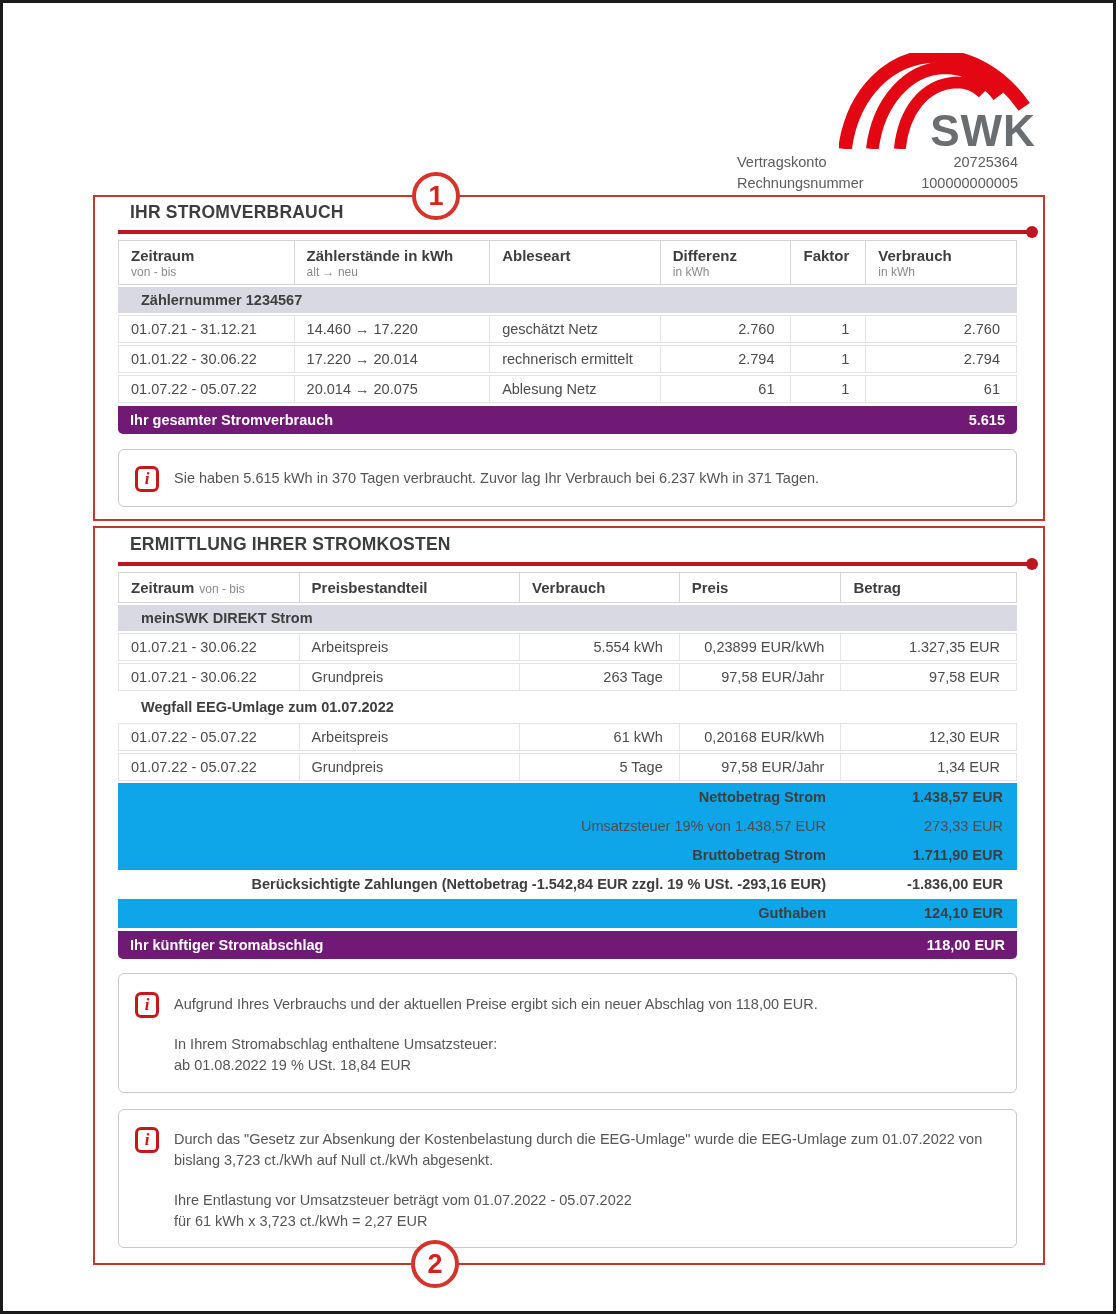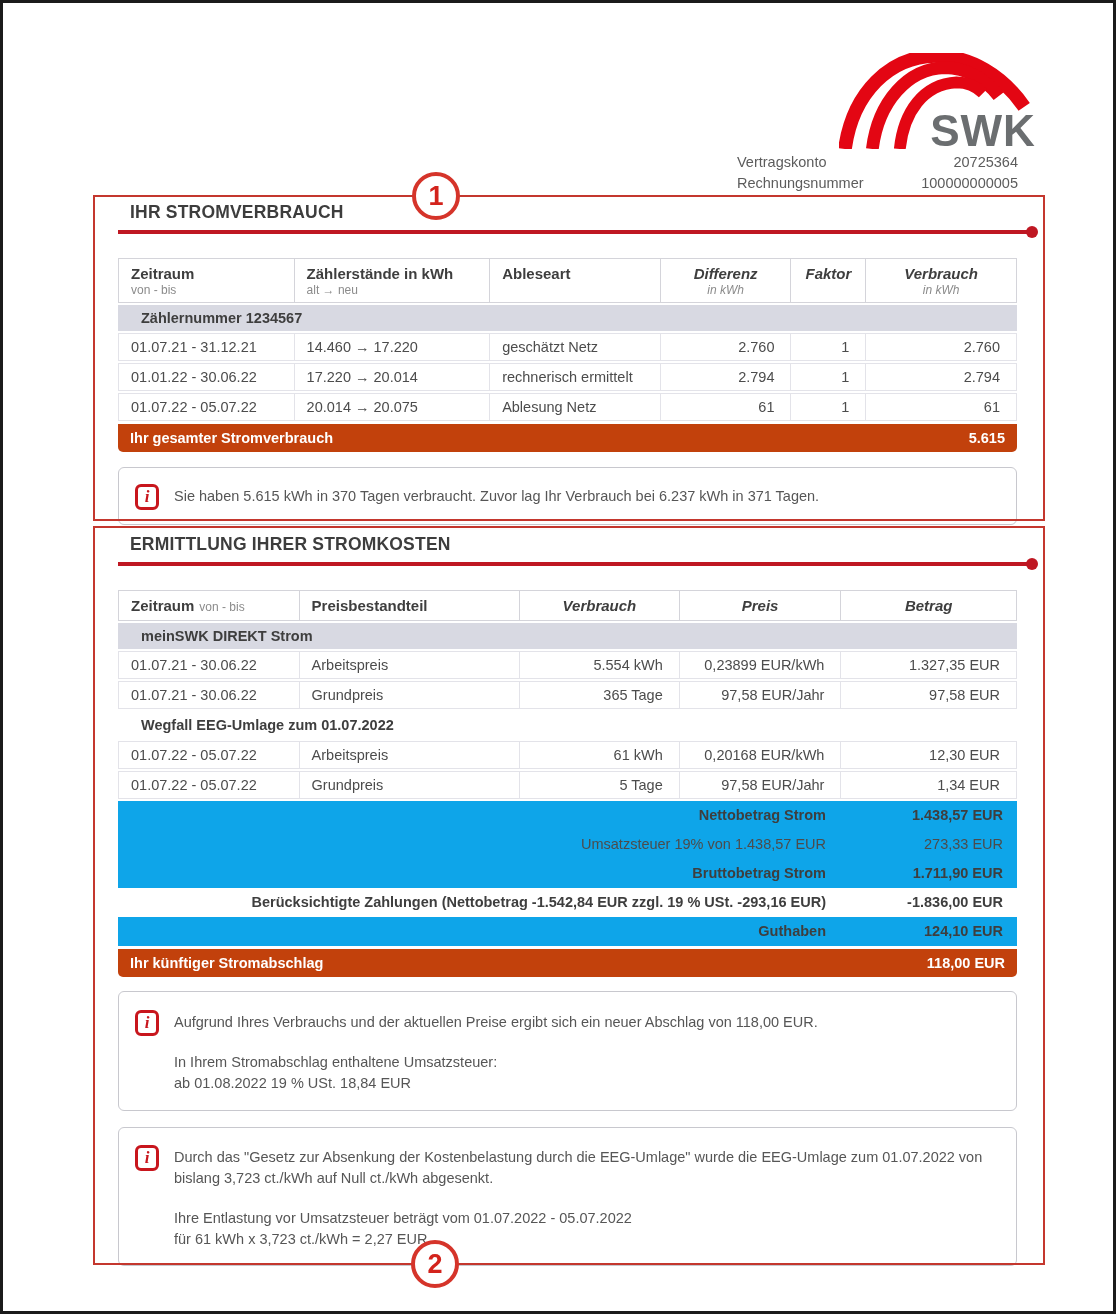--- a/index.html
+++ b/index.html
@@ -24,43 +24,43 @@
   
   .sec { position:absolute; left:115px; width:899px; z-index:2; }
   #sec1 { top:199px; }
   #sec2 { top:531px; }
   .sec-title { margin:0 0 0 12px; font-size:17.5px; font-weight:bold; color:#3d3d3d; letter-spacing:.2px; }
   .rule { margin-top:7px; width:915px; height:4px; background:#bf1722; position:relative; }
   .rule::after { content:""; position:absolute; right:-5px; top:-4px; width:12px; height:12px;
                  border-radius:50%; background:#bf1722; }
 
   
-  .thead { display:flex; margin-top:24px; border:1px solid #d4d4da; box-sizing:border-box; width:899px; background:#fff; }
+  .thead { display:flex; margin-top:6px; border:1px solid #d4d4da; box-sizing:border-box; width:899px; background:#fff; }
   .th { box-sizing:border-box; padding:6px 12px 5px; }
   .th + .th { border-left:1px solid #d4d4da; }
   .th .main { font-weight:bold; font-size:15px; color:#3e3e3e; display:block; }
   .th .sub { font-size:12px; color:#8b8b8b; display:block; margin-top:1px; font-weight:normal; }
   .th.inline .main, .th.inline .sub { display:inline; }
   .th.inline .sub { margin-left:5px; }
-  .th.right { text-align:center;font-style:italic; }
+  .th.right { text-align:left; }
 
   .t1c0{width:175px}.t1c1{width:196px}.t1c2{width:171px}.t1c3{width:131px}.t1c4{width:75px}.t1c5{width:151px}
   .t2c0{width:180px}.t2c1{width:221px}.t2c2{width:160px}.t2c3{width:162px}.t2c4{width:176px}
 
   .band { margin-top:2px; background:#d8d9e2; height:26px; line-height:26px; padding-left:23px;
           font-weight:bold; font-size:14.5px; color:#3e3e3e; }
   .band.plain { background:#fff; height:28px; line-height:28px; }
 
   .row { display:flex; margin-top:2px; border:1px solid #e3e3e9; background:#fff; box-sizing:border-box; width:899px; }
   .cell { box-sizing:border-box; height:26px; line-height:26px; font-size:14.5px; color:#4c4c4c; padding:0 12px; }
   .cell + .cell { border-left:1px solid #e3e3e9; }
   .right { text-align:right; }
   .cell.right { padding-right:16px; }
 
-  .total { margin-top:3px; display:flex; justify-content:space-between; background:#c2410c; color:#fff;
+  .total { margin-top:3px; display:flex; justify-content:space-between; background:#701a75; color:#fff;
            font-weight:bold; font-size:14.5px; height:28px; line-height:28px; padding:0 12px;
            border-radius:0 0 5px 5px; }
 
   .summary { margin-top:2px; }
   .srow { display:flex; height:29px; line-height:29px; font-size:14.5px; color:#4c4c4c; }
   .srow.shade { background:#0ea5e9; }
   .slabel { flex:1; text-align:right; padding-right:15px; }
   .svalue { width:176px; box-sizing:border-box; text-align:right; padding-right:14px; }
   .srow.bold .slabel, .srow.bold .svalue { font-weight:bold; color:#3e3e3e; }
 
@@ -194,21 +194,21 @@
         <div class="row">
           <div class="cell t2c0">01.07.21 - 30.06.22</div>
           <div class="cell t2c1">Arbeitspreis</div>
           <div class="cell t2c2 right">5.554 kWh</div>
           <div class="cell t2c3 right">0,23899 EUR/kWh</div>
           <div class="cell t2c4 right">1.327,35 EUR</div>
         </div>
         <div class="row">
           <div class="cell t2c0">01.07.21 - 30.06.22</div>
           <div class="cell t2c1">Grundpreis</div>
-          <div class="cell t2c2 right">365 Tage</div>
+          <div class="cell t2c2 right">263 Tage</div>
           <div class="cell t2c3 right">97,58 EUR/Jahr</div>
           <div class="cell t2c4 right">97,58 EUR</div>
         </div>
         <div class="band plain">Wegfall EEG-Umlage zum 01.07.2022</div>
         <div class="row">
           <div class="cell t2c0">01.07.22 - 05.07.22</div>
           <div class="cell t2c1">Arbeitspreis</div>
           <div class="cell t2c2 right">61 kWh</div>
           <div class="cell t2c3 right">0,20168 EUR/kWh</div>
           <div class="cell t2c4 right">12,30 EUR</div>

